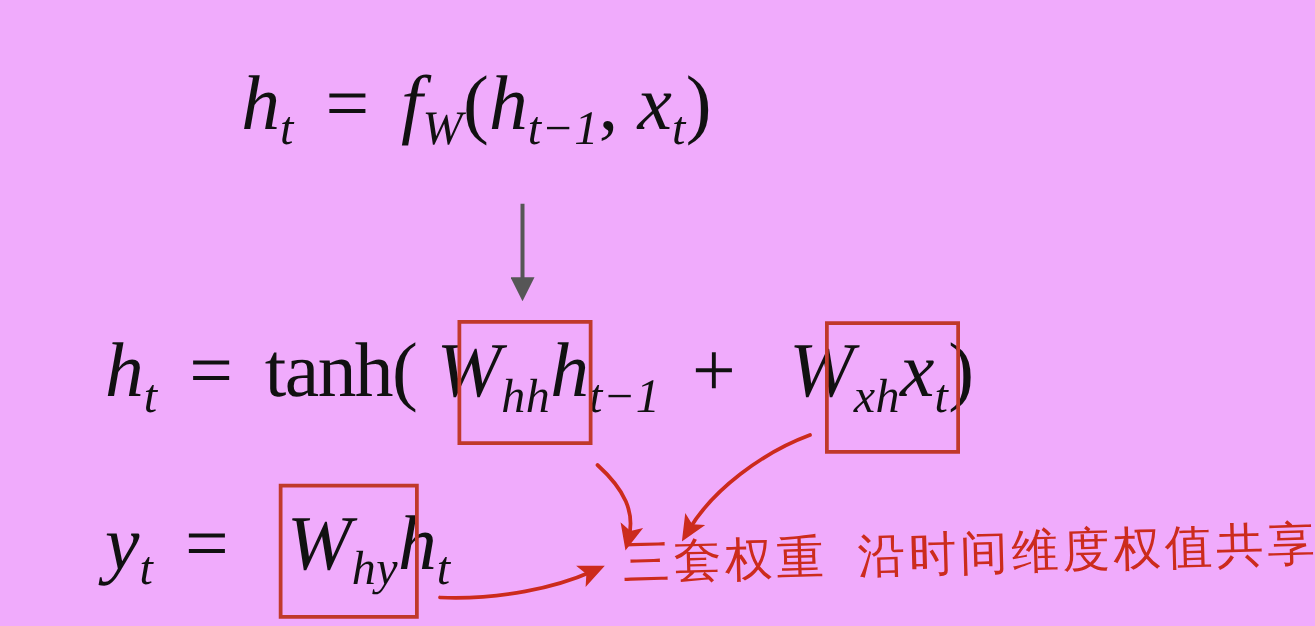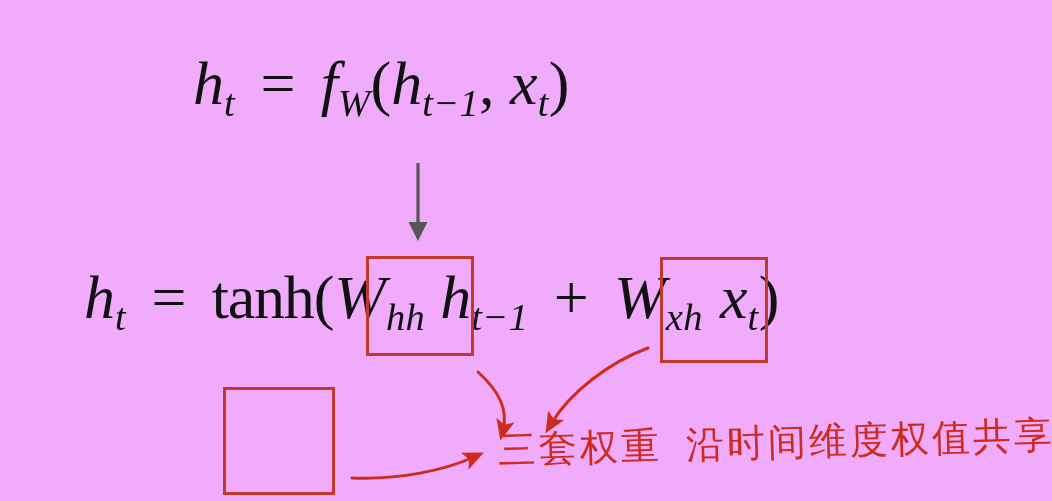--- a/index.html
+++ b/index.html
@@ -64,21 +64,21 @@
   }
   #eq-3 {
     left: 84px;
     top: 404px;
     font-size: 62px;
   }
 
   
   .boxslot {
     display: inline-block;
-    text-align: left;
+    text-align: right;
   }
   #slot-whh { width: 106px; }
   #slot-wxh { width: 106px; }
   #slot-why { width: 110px; }
 
   
   .redbox {
     position: absolute;
     border: 3px solid #c0392b;
     box-sizing: border-box;
@@ -127,20 +127,25 @@
   </div>
 
   <div class="eq" id="eq-2">
     <span class="mi">h</span><span class="sub">t</span>
     <span class="op">=</span>
     <span class="mr thin">tanh</span><span class="paren">(</span><span class="boxslot" id="slot-whh"><span class="mi">W</span><span class="sub">hh</span></span><span class="mi">h</span><span class="sub">t−1</span>
     <span class="op">+</span>
     <span class="boxslot" id="slot-wxh"><span class="mi">W</span><span class="sub">xh</span></span><span class="mi">x</span><span class="sub">t</span><span class="paren">)</span>
   </div>
 
+  <div class="eq" id="eq-3">
+    <span class="mi">y</span><span class="sub">t</span>
+    <span class="op">=</span>
+    <span class="boxslot" id="slot-why"><span class="mi">W</span><span class="sub">hy</span></span><span class="mi">h</span><span class="sub">t</span>
+  </div>
 
   <div class="redbox" id="box-whh"></div>
   <div class="redbox" id="box-wxh"></div>
   <div class="redbox" id="box-why"></div>
 
   <svg id="annotations" viewBox="0 0 1052 501">
     <defs>
       <marker id="head-dark" markerWidth="6" markerHeight="6" refX="3.2" refY="3" orient="auto">
         <path d="M0,0 L6,3 L0,6 Z" fill="#565656"></path>
       </marker>

